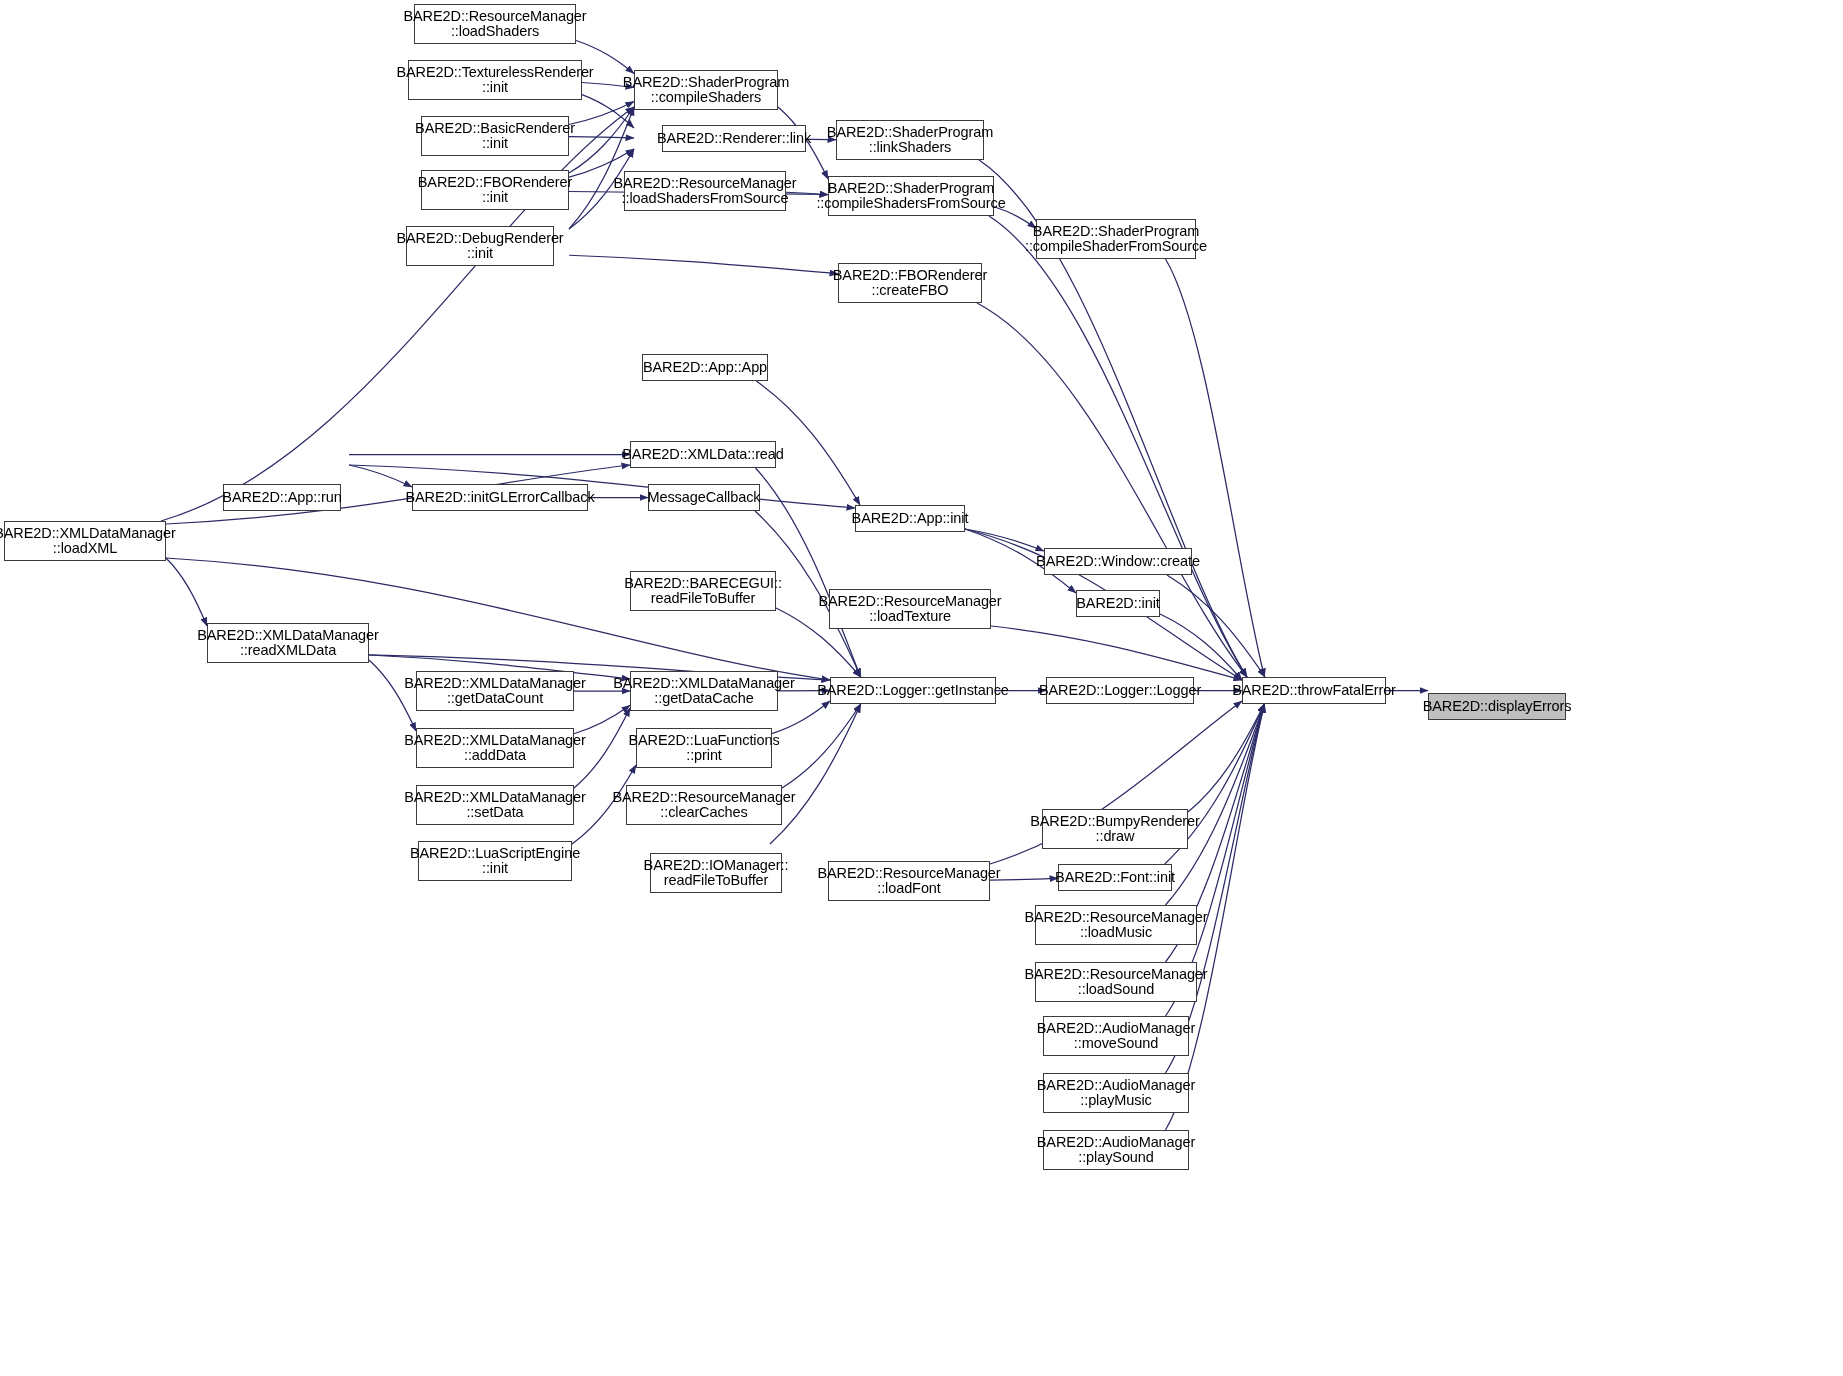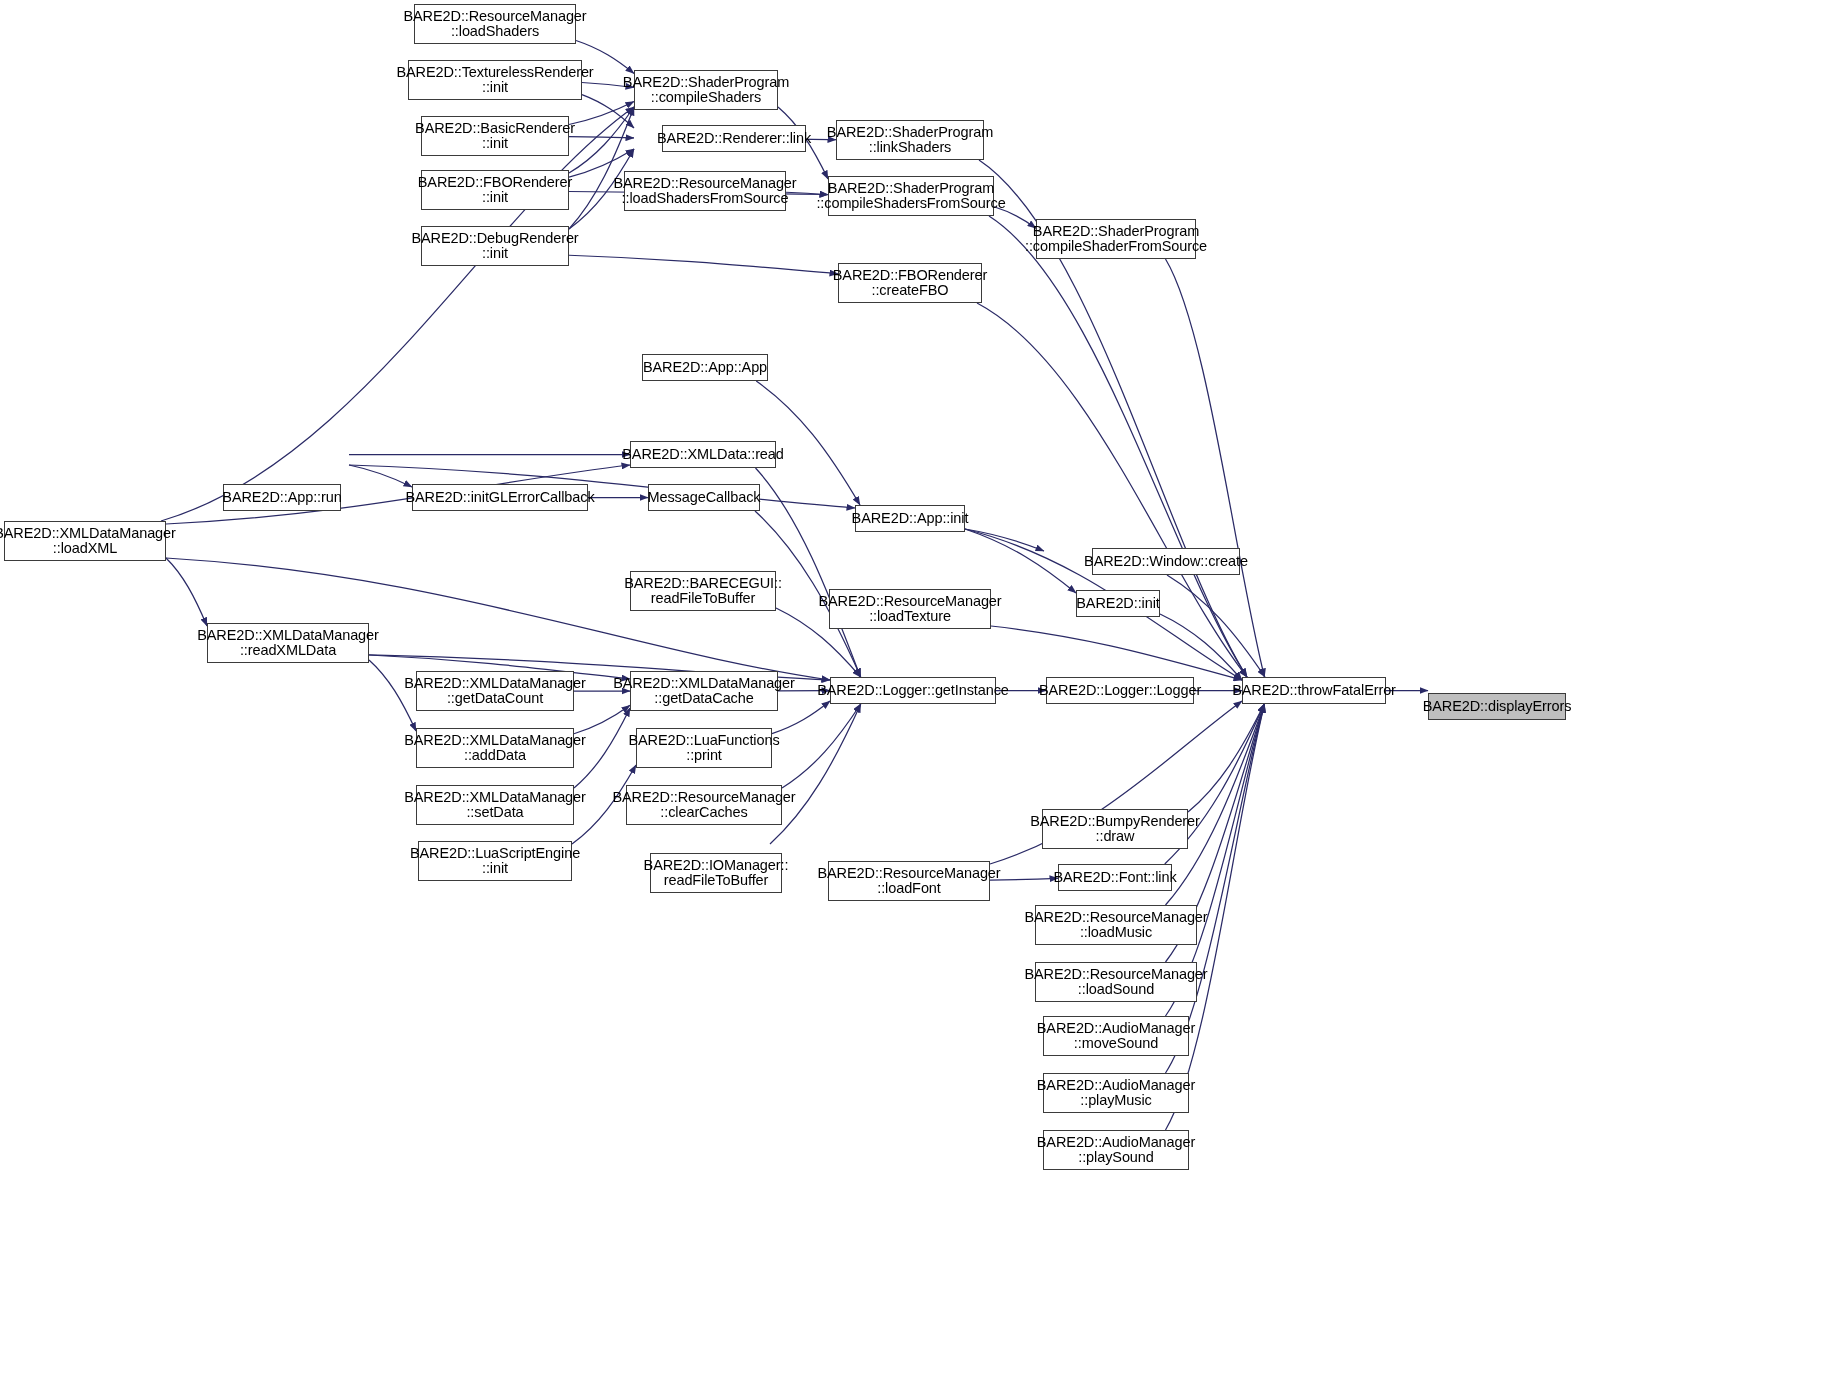--- a/index.html
+++ b/index.html
@@ -115,21 +115,21 @@
 ::init</span>
       </div>
       <div class="node" style="left: 624px; top: 171px; width: 162px; height: 40px;">
         <span>BARE2D::ResourceManager
 ::loadShadersFromSource</span>
       </div>
       <div class="node" style="left: 828px; top: 176px; width: 166px; height: 40px;">
         <span>BARE2D::ShaderProgram
 ::compileShadersFromSource</span>
       </div>
-      <div class="node" style="left: 421px; top: 226px; width: 148px; height: 40px;">
+      <div class="node" style="left: 406px; top: 226px; width: 148px; height: 40px;">
         <span>BARE2D::DebugRenderer
 ::init</span>
       </div>
       <div class="node" style="left: 1036px; top: 219px; width: 160px; height: 40px;">
         <span>BARE2D::ShaderProgram
 ::compileShaderFromSource</span>
       </div>
       <div class="node" style="left: 838px; top: 263px; width: 144px; height: 40px;">
         <span>BARE2D::FBORenderer
 ::createFBO</span>
@@ -149,21 +149,21 @@
       <div class="node" style="left: 648px; top: 484px; width: 112px; height: 27px; align-items: center;">
         <span>MessageCallback</span>
       </div>
       <div class="node" style="left: 855px; top: 505px; width: 110px; height: 27px;">
         <span>BARE2D::App::init</span>
       </div>
       <div class="node" style="left: 4px; top: 521px; width: 162px; height: 40px;">
         <span>BARE2D::XMLDataManager
 ::loadXML</span>
       </div>
-      <div class="node" style="left: 1092px; top: 548px; width: 148px; height: 27px;">
+      <div class="node" style="left: 1044px; top: 548px; width: 148px; height: 27px;">
         <span>BARE2D::Window::create</span>
       </div>
       <div class="node" style="left: 1076px; top: 590px; width: 84px; height: 27px;">
         <span>BARE2D::init</span>
       </div>
       <div class="node" style="left: 630px; top: 571px; width: 146px; height: 40px;">
         <span>BARE2D::BARECEGUI::
 readFileToBuffer</span>
       </div>
       <div class="node" style="left: 829px; top: 589px; width: 162px; height: 40px;">
@@ -220,21 +220,21 @@
       </div>
       <div class="node" style="left: 1042px; top: 809px; width: 146px; height: 40px;">
         <span>BARE2D::BumpyRenderer
 ::draw</span>
       </div>
       <div class="node" style="left: 828px; top: 861px; width: 162px; height: 40px;">
         <span>BARE2D::ResourceManager
 ::loadFont</span>
       </div>
       <div class="node" style="left: 1058px; top: 864px; width: 114px; height: 27px;">
-        <span>BARE2D::Font::link</span>
+        <span>BARE2D::Font::init</span>
       </div>
       <div class="node" style="left: 1035px; top: 905px; width: 162px; height: 40px;">
         <span>BARE2D::ResourceManager
 ::loadMusic</span>
       </div>
       <div class="node" style="left: 1035px; top: 962px; width: 162px; height: 40px;">
         <span>BARE2D::ResourceManager
 ::loadSound</span>
       </div>
       <div class="node" style="left: 1043px; top: 1016px; width: 146px; height: 40px;">

